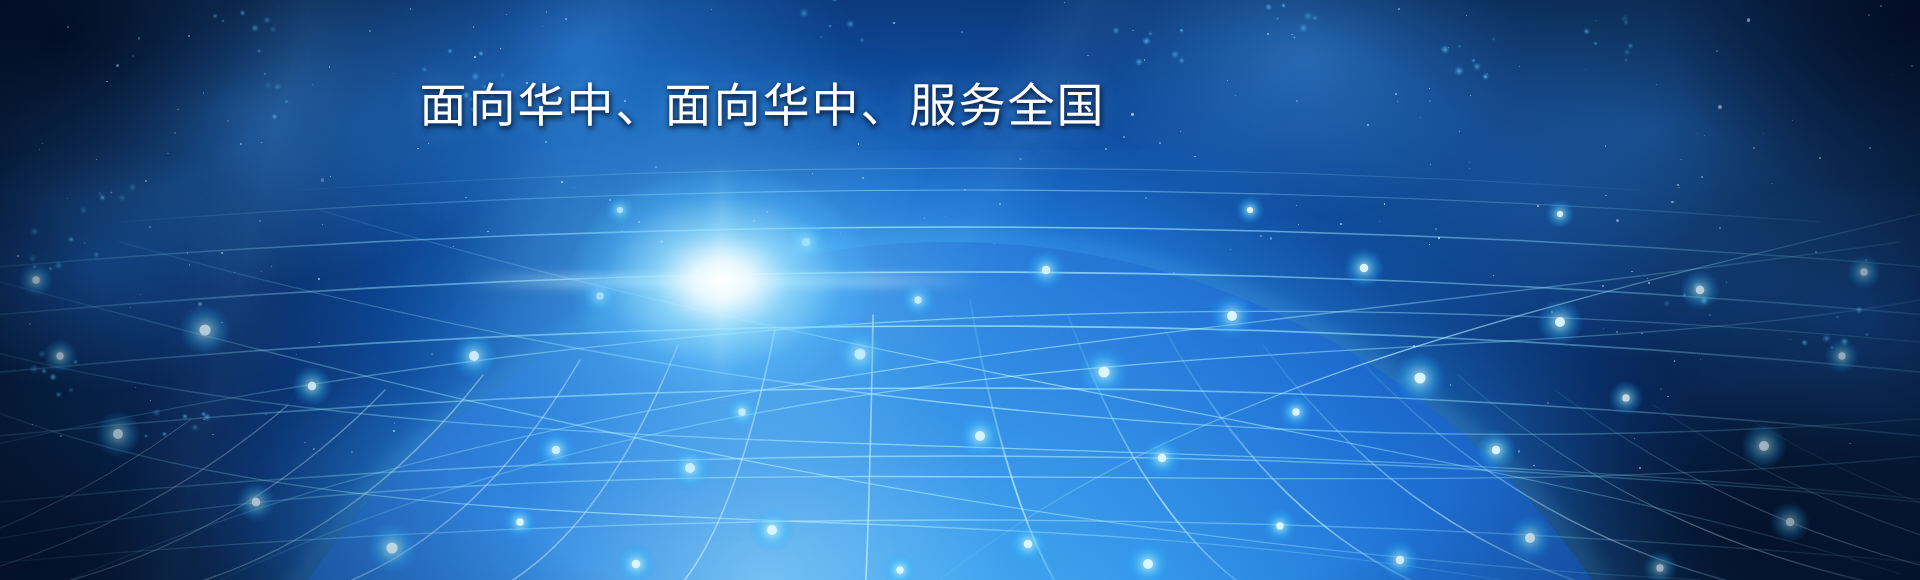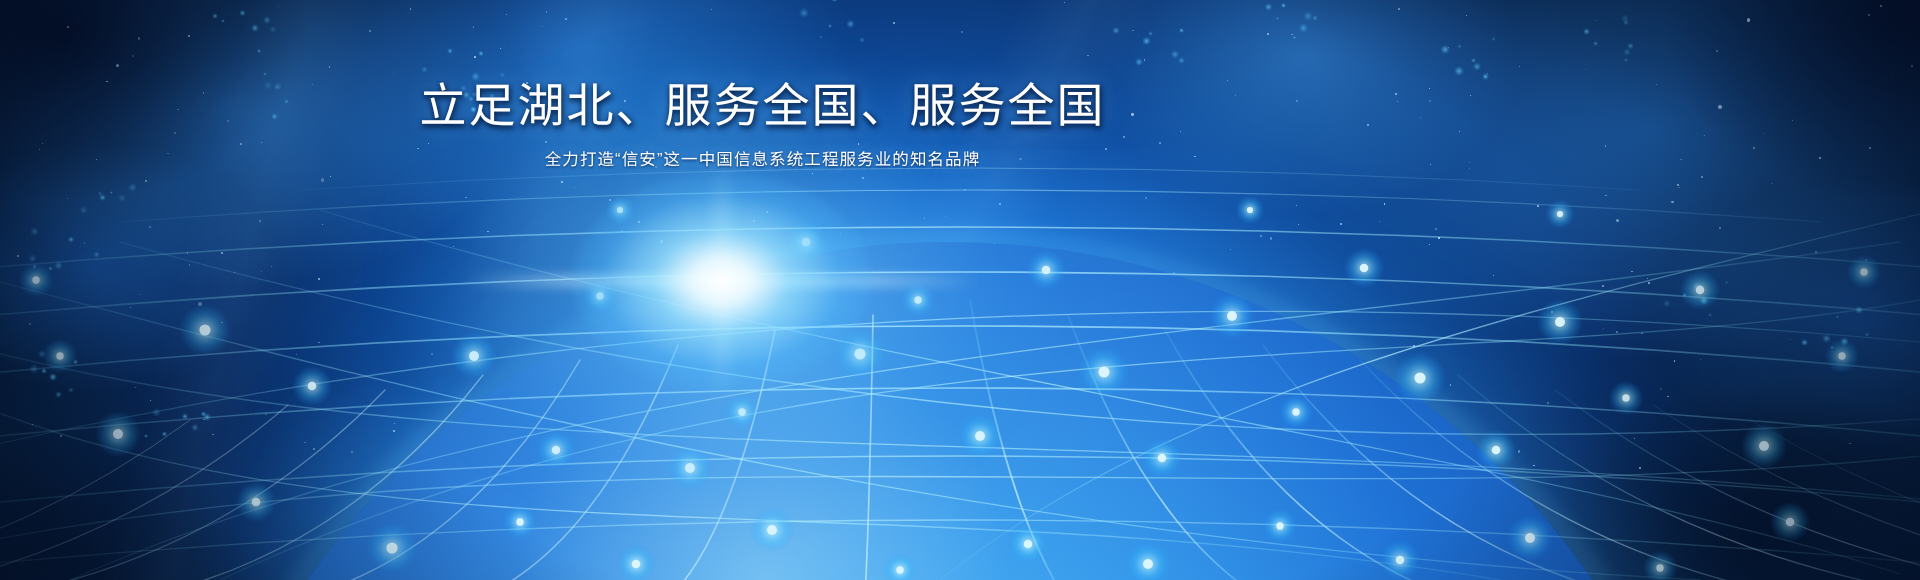--- a/index.html
+++ b/index.html
@@ -635,17 +635,16 @@
   <div class="burst">
     <div class="halo"></div>
     <div class="ray"></div>
     <div class="ray2"></div>
     <div class="core"></div>
   </div>
 
   <div class="vignette"></div>
 
   <div class="copy">
-    <h1 class="headline">立足湖北、服务全国、服务全国</h1>
-    <p class="subline">全力打造“信安”这一中国信息系统工程服务业的知名品牌</p>
+    <h1 class="headline">面向华中、面向华中、服务全国</h1>
   </div>
 
 </div>
 
 </body></html>

